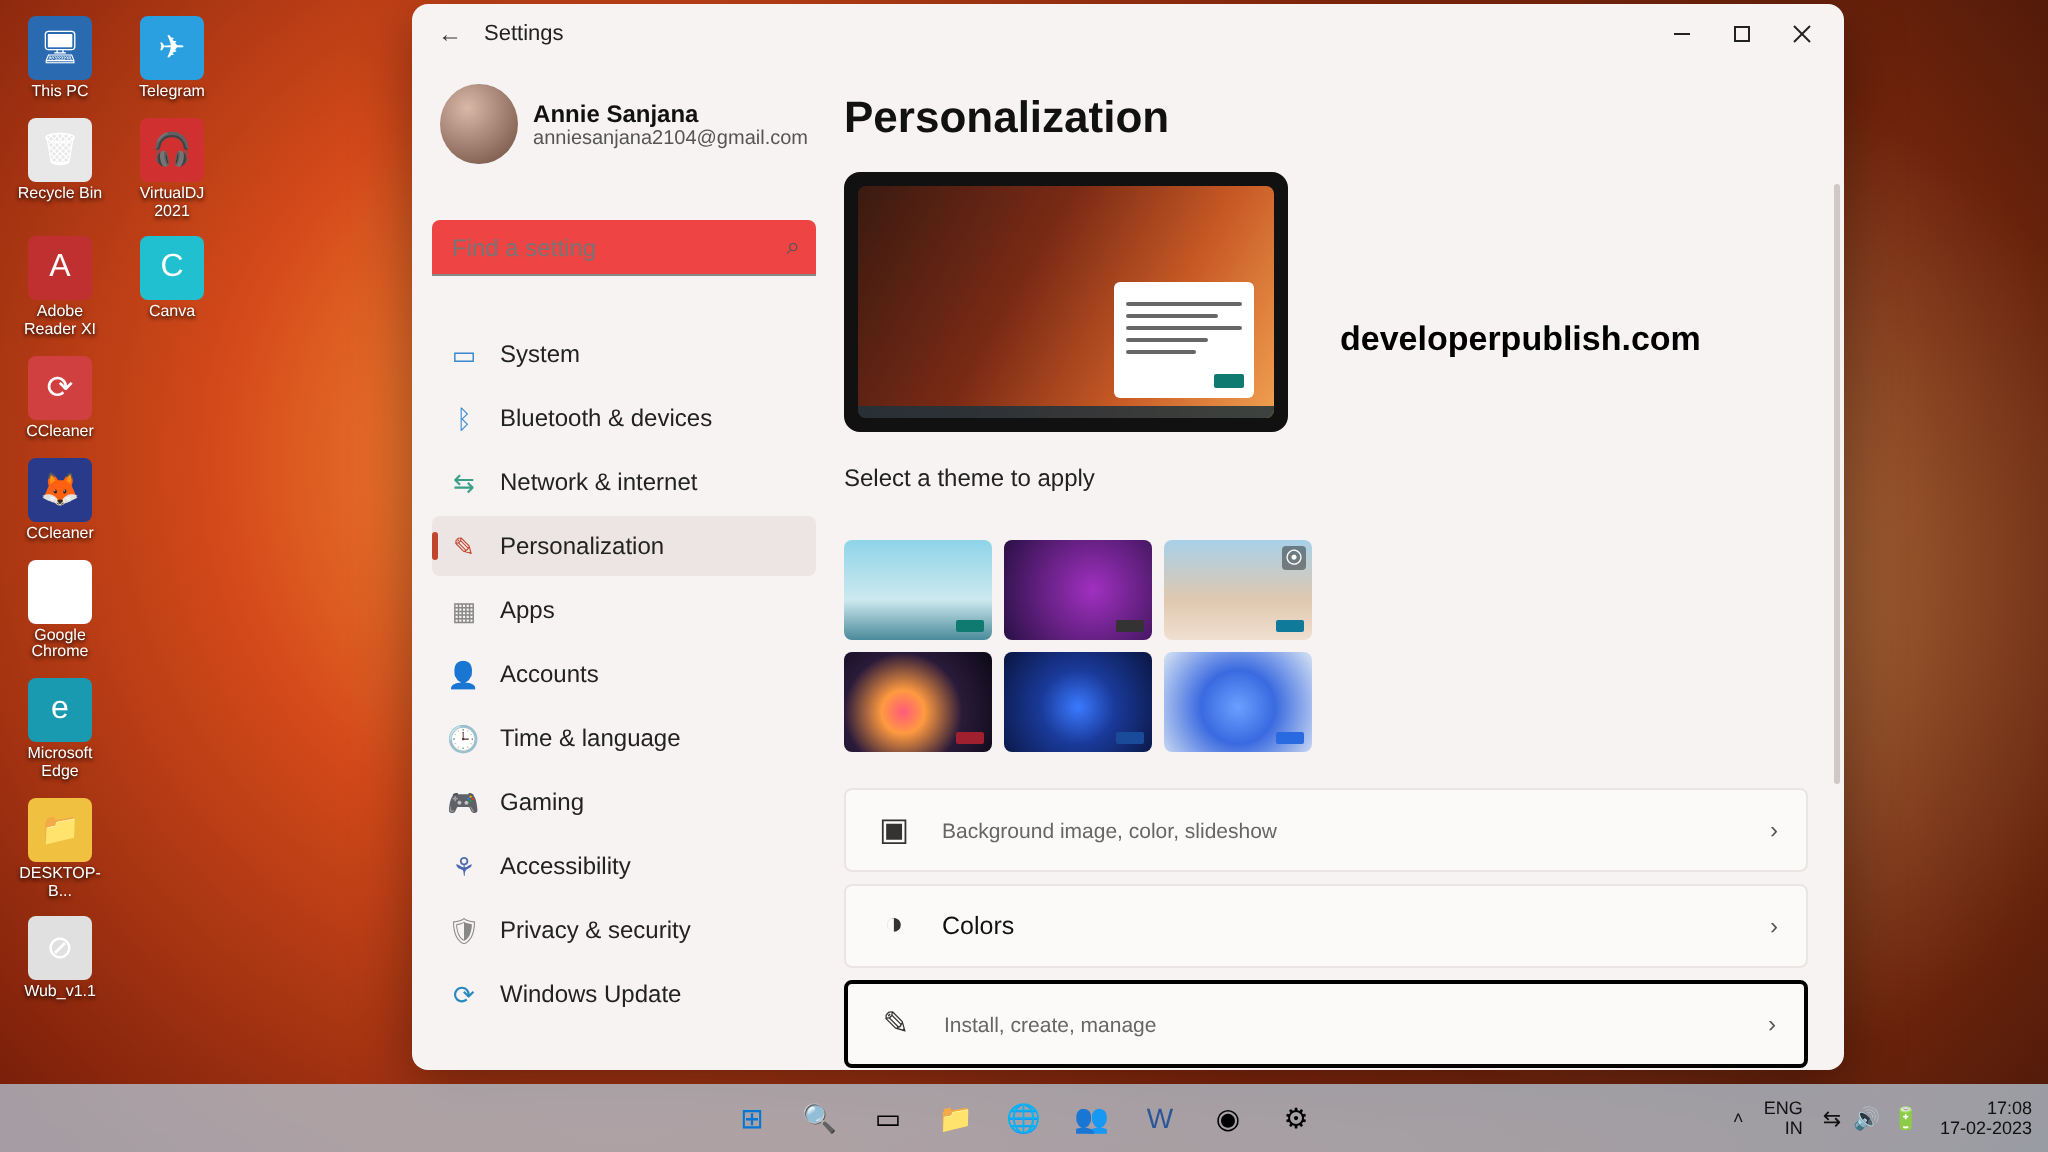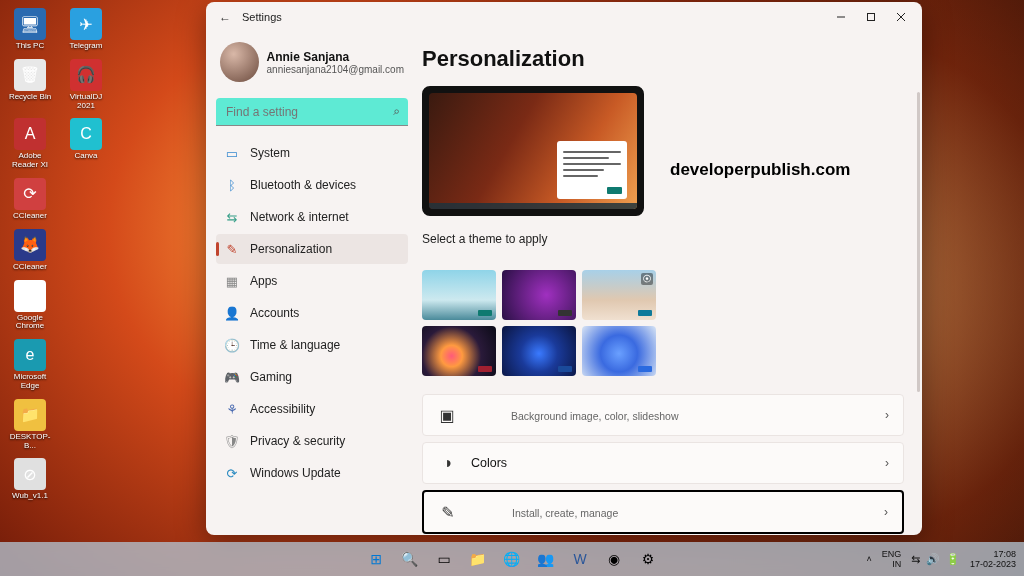--- a/index.html
+++ b/index.html
@@ -30,28 +30,28 @@
 }
 .titlebar { height: 30px; display: flex; align-items: center; padding: 0 6px; }
 .titlebar .back { width: 26px; text-align: center; font-size: 12px; color: #333; cursor: pointer; }
 .titlebar .ttl { font-size: 11px; color: #222; margin-left: 4px; }
 .titlebar .spacer { flex: 1; }
 .titlebar .wbtn { width: 30px; height: 22px; display: flex; align-items: center; justify-content: center; font-size: 10px; color: #222; cursor: pointer; }
 .titlebar .wbtn svg { width: 10px; height: 10px; }
 
 .body { flex: 1; display: flex; overflow: hidden; }
 
-.sidebar { width: 212px; padding: 6px 10px 10px 10px; display: flex; flex-direction: column; }
+.sidebar { width: 212px; padding: 6px 10px 10px 10px; display: flex; flex-direction: column; gap: 12px; }
 .profile { display: flex; align-items: center; gap: 8px; padding: 4px 4px 12px 4px; }
 .avatar { width: 40px; height: 40px; border-radius: 50%; background: radial-gradient(circle at 35% 30%, #d9b8a8, #6b4a3d); }
 .profile .name { font-size: 12px; font-weight: 600; color: #111; }
 .profile .email { font-size: 10px; color: #555; }
 
 .search { position: relative; margin: 4px 0 12px 0; }
-.search input { width: 100%; height: 28px; border: none; border-bottom: 1px solid #888; background: #5eead4; border-radius: 4px 4px 0 0; padding: 0 28px 0 10px; font-size: 12px; color: #333; }
+.search input { width: 100%; height: 28px; border: none; border-bottom: 1px solid #888; background: #ef4444; border-radius: 4px 4px 0 0; padding: 0 28px 0 10px; font-size: 12px; color: #333; }
 .search .sicon { position: absolute; right: 8px; top: 6px; font-size: 12px; color: #555; }
 
 .navlist { display: flex; flex-direction: column; gap: 2px; }
 .navitem { display: flex; align-items: center; gap: 10px; height: 30px; padding: 0 8px; border-radius: 4px; font-size: 12px; color: #222; cursor: pointer; position: relative; }
 .navitem.active { background: #ece5e3; }
 .navitem.active::before { content: ""; position: absolute; left: 0; top: 8px; bottom: 8px; width: 3px; background: #c1442e; border-radius: 2px; }
 .navicon { width: 16px; height: 16px; display: flex; align-items: center; justify-content: center; font-size: 13px; }
 
 .content { flex: 1; padding: 8px 14px 0 0; overflow-y: auto; position: relative; }
 .content h1 { font-size: 22px; font-weight: 600; color: #111; margin: 6px 0 14px 4px; }
@@ -74,21 +74,21 @@
 .t4 { background: radial-gradient(circle at 40% 60%, #ff5a7a 0%, #ff9a40 20%, #2a1a3a 55%, #0a0a15); } .t4 .tbar { background: #a02030; }
 .t5 { background: radial-gradient(circle at 50% 55%, #3a7aff 0%, #1a3a9a 40%, #0a1540); } .t5 .tbar { background: #1a4a9a; }
 .t6 { background: radial-gradient(circle at 50% 55%, #6aa0ff 0%, #3a6ae0 40%, #d8e4f4 100%); } .t6 .tbar { background: #2a6ae0; }
 
 .option-list { margin: 18px 4px 0 4px; display: flex; flex-direction: column; gap: 6px; }
 .option { display: flex; align-items: center; gap: 14px; padding: 10px 14px; background: #fcfaf9; border: 1px solid #eae4e2; border-radius: 4px; cursor: pointer; }
 .option.highlight { border: 2px solid #000; }
 .option .oicon { width: 20px; height: 20px; display: flex; align-items: center; justify-content: center; color: #333; }
 .option .otext { flex: 1; }
 .option .otitle { font-size: 12.5px; color: #111; }
-.option .osub { font-size: 10.5px; color: #666; margin-top: 1px; margin-left: 40px; }
+.option .osub { font-size: 10.5px; color: #666; margin-top: 1px; }
 .option .chev { font-size: 12px; color: #555; }
 
 .scrollbar-settings { position: absolute; right: 2px; top: 60px; width: 3px; height: 300px; background: #d0c8c6; border-radius: 2px; }
 
 .taskbar { position: absolute; bottom: 0; left: 0; right: 0; height: 34px; background: rgba(180,200,215,0.75); backdrop-filter: blur(6px); display: flex; align-items: center; z-index: 10; }
 .taskbar .center { position: absolute; left: 50%; transform: translateX(-50%); display: flex; gap: 4px; }
 .tb-item { width: 30px; height: 30px; border-radius: 4px; display: flex; align-items: center; justify-content: center; font-size: 14px; cursor: pointer; }
 .taskbar .right { position: absolute; right: 8px; display: flex; align-items: center; gap: 10px; font-size: 9px; color: #111; }
 .taskbar .right .stack { display: flex; flex-direction: column; align-items: flex-end; line-height: 1.15; }
 .taskbar .tray-icons { font-size: 11px; display: flex; gap: 6px; }

